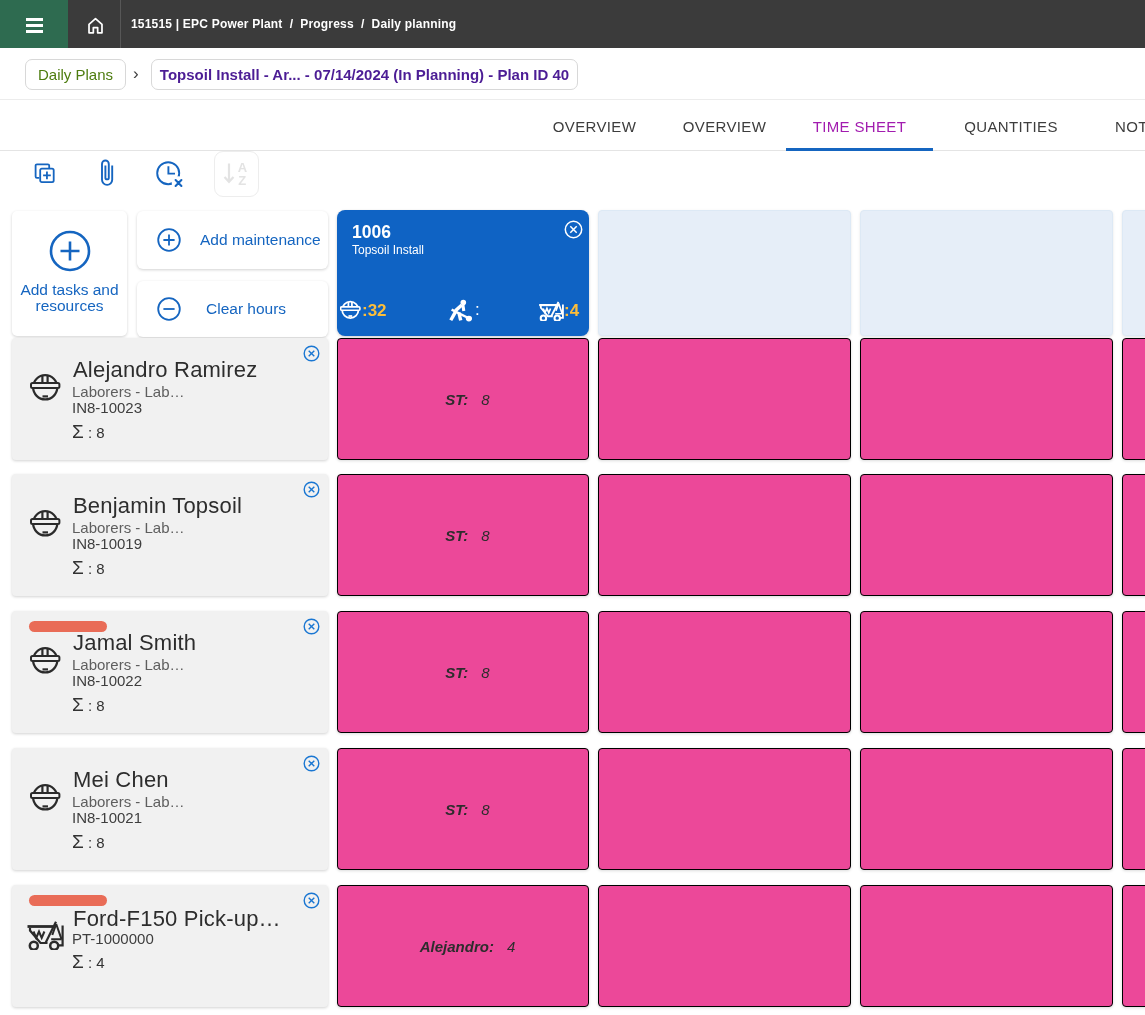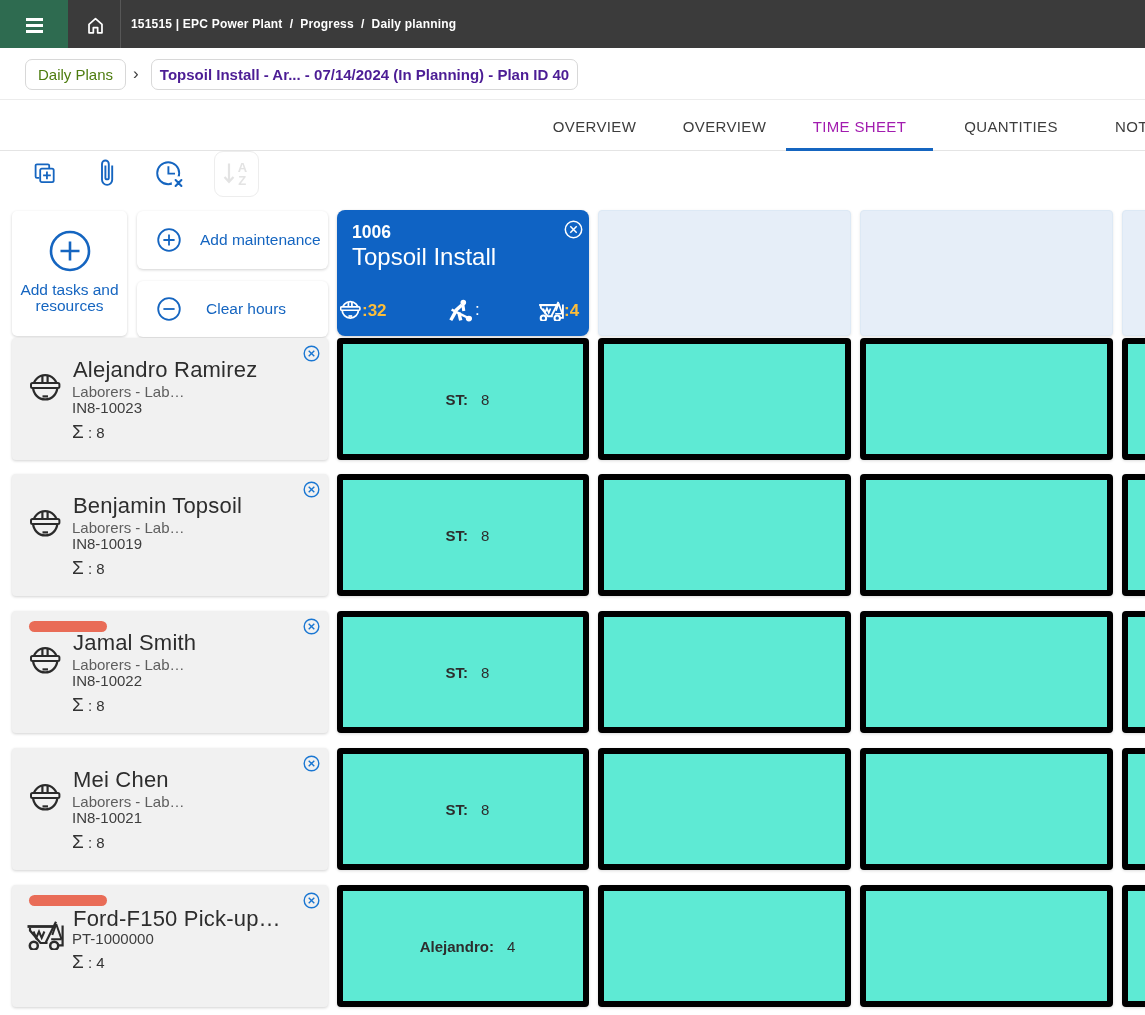--- a/index.html
+++ b/index.html
@@ -30,21 +30,21 @@
     color:#3d3d3d; text-align:center; }
   .tabline { left:786px; top:148px; width:147px; height:3px; background:#1565C0; }
   .hr2 { left:0; top:150px; width:1145px; height:1px; background:#e4e4e4; }
 
   
   .sortbox { left:214px; top:151px; width:45px; height:46px; border:1px solid #ededed;
     border-radius:9px; background:#fff; }
 
   
   .cell { border-radius:4px; }
-  .wcell { background:#5eead4; border:6px solid #000000; box-shadow:0 1px 3px rgba(0,0,0,.14); }
+  .wcell { background:#ec4899; border:1px solid #000000; box-shadow:0 1px 3px rgba(0,0,0,.14);font-style:italic; }
   .bcell { background:#E6EEF8; border:1px solid #dde9f5; box-shadow:0 1px 3px rgba(0,0,0,.10); }
   .gcard { background:#F1F1F1; box-shadow:0 1px 3px rgba(0,0,0,.18); }
   .taskcard { left:337px; top:210px; width:252px; height:126px; background:#0F63C4;
     border-radius:8px; box-shadow:0 1px 3px rgba(0,0,0,.2); color:#fff; }
   .addcard { left:12px; top:211px; width:115px; height:125px; background:#fff;
     border-radius:5px; box-shadow:0 1px 3px rgba(0,0,0,.18); text-align:center; }
   .hbtn { background:#fff; border-radius:6px; box-shadow:0 1px 3px rgba(0,0,0,.18);
     display:flex; align-items:center; }
   .blue { color:#1565C0; }
 
@@ -134,21 +134,21 @@
 <div class="abs hbtn" style="left:137px;top:281px;width:191px;height:56px;">
   <svg style="margin-left:20px" width="24" height="24" viewBox="0 0 24 24">
     <circle cx="12" cy="12" r="10.8" fill="none" stroke="#1565C0" stroke-width="1.8"></circle>
     <path d="M6.4 12 H17.6" stroke="#1565C0" stroke-width="1.8"></path>
   </svg>
   <span class="blue" style="font-size:15.5px;margin-left:25px;">Clear hours</span>
 </div>
 
 <div class="abs taskcard">
   <div style="position:absolute;left:15px;top:11.5px;font-size:17.5px;font-weight:700;">1006</div>
-  <div style="position:absolute;left:15px;top:33px;font-size:24px;">Topsoil Install</div>
+  <div style="position:absolute;left:15px;top:33px;font-size:12px;">Topsoil Install</div>
   <svg style="position:absolute;left:227px;top:10px;" width="19" height="19" viewBox="0 0 19 19">
     <circle cx="9.5" cy="9.5" r="8.2" fill="none" stroke="#fff" stroke-width="1.5"></circle>
     <path d="M6.3 6.3 L12.7 12.7 M12.7 6.3 L6.3 12.7" stroke="#fff" stroke-width="1.5"></path>
   </svg>
 
   <svg style="position:absolute;left:3px;top:89px" width="21" height="22" viewBox="0 0 31 29">
     <circle cx="15.2" cy="14.3" r="12.1" fill="none" stroke="#fff" stroke-width="2.6"></circle>
     <rect x="1" y="9.9" width="28.4" height="5" rx="1.5" fill="#0F63C4" stroke="#fff" stroke-width="2.4"></rect>
     <path d="M12.4 2.8 V9.9 M17.6 2.8 V9.9" stroke="#fff" stroke-width="2.6"></path>
     <path d="M12.5 23.4 H18" stroke="#fff" stroke-width="2.6"></path>

